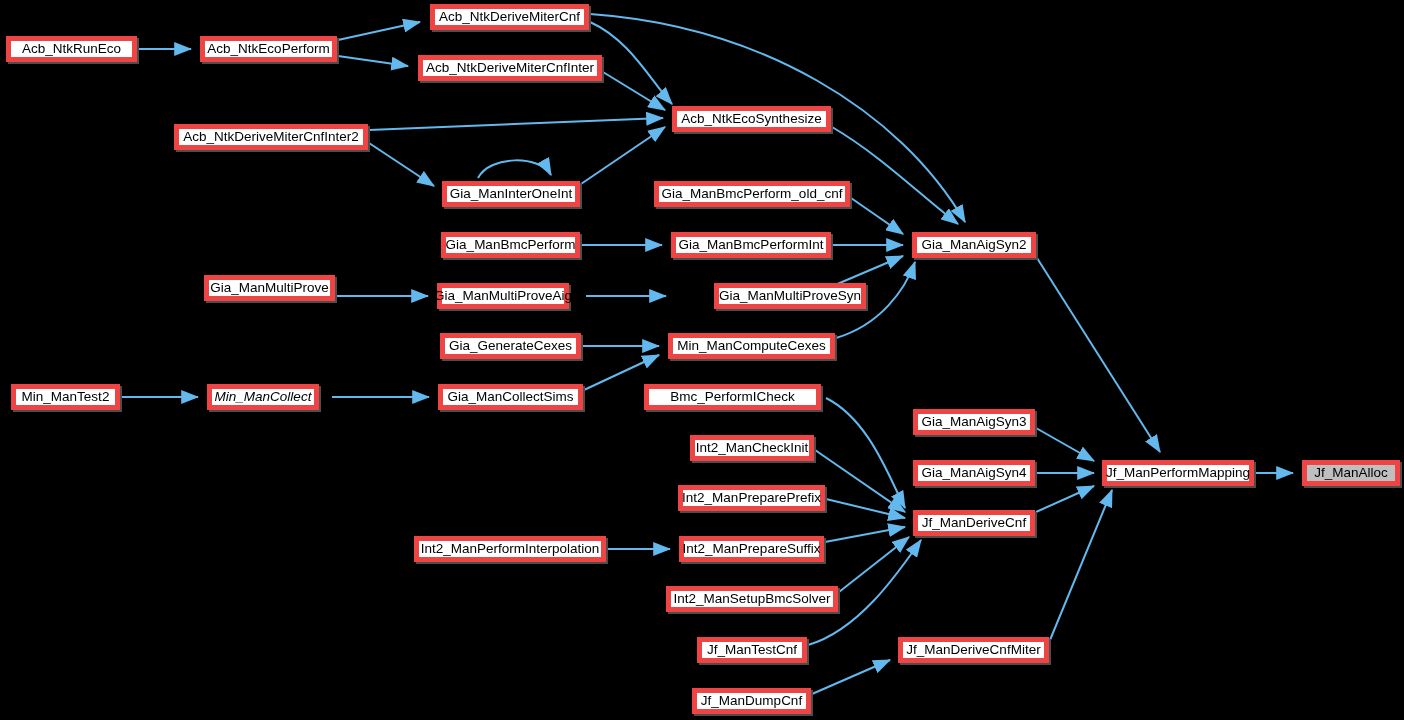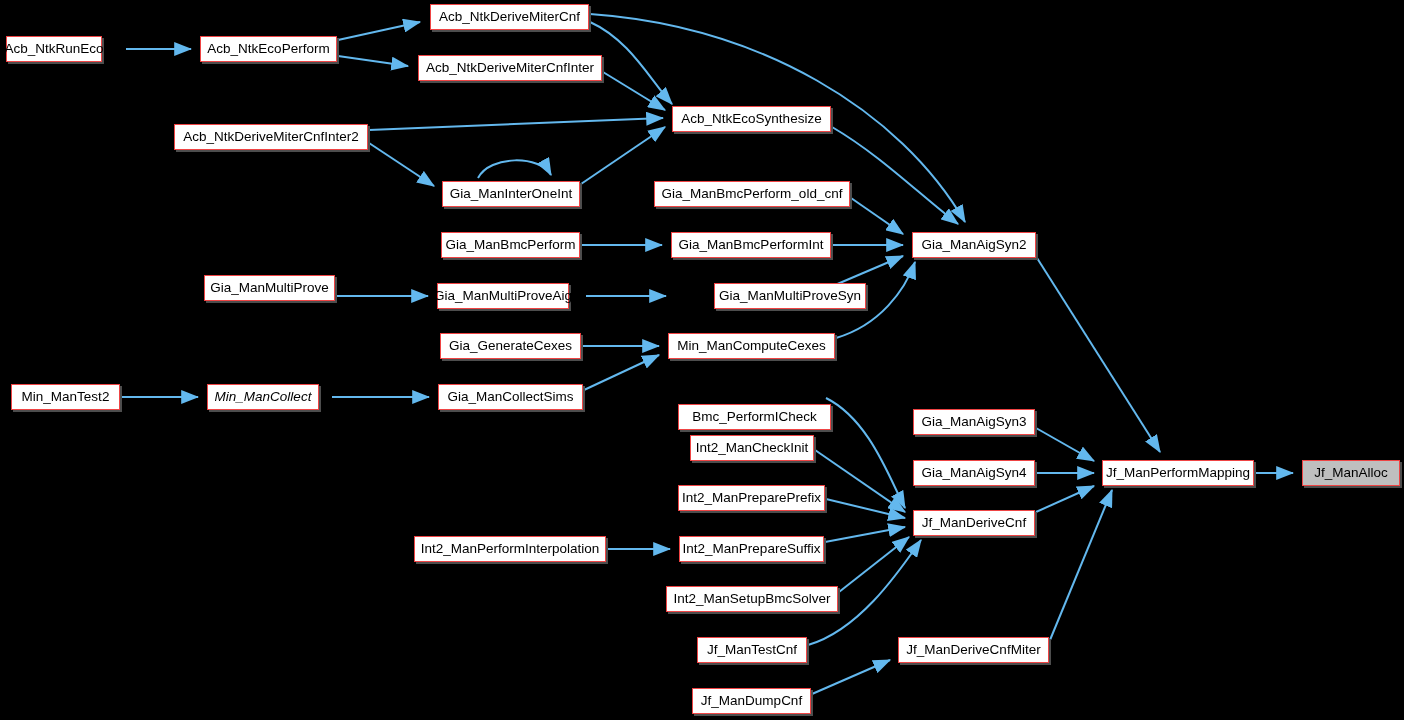--- a/index.html
+++ b/index.html
@@ -20,21 +20,21 @@
     left: 0;
     top: 0;
     width: 1404px;
     height: 720px;
     pointer-events: none;
   }
   .node {
     position: absolute;
     box-sizing: border-box;
     background: #ffffff;
-    border: 1px solid #ef4444;
+    border: 5px solid #ef4444;
     box-shadow: 2px 2px 0 0 #4d4d4d;
     color: #000000;
     font-size: 13.5px;
     line-height: 1;
     display: flex;
     align-items: center;
     justify-content: center;
     white-space: nowrap;
     height: 26px;
     cursor: pointer;
@@ -91,21 +91,21 @@
         <path d="M812,694 L890,660" fill="none" stroke="#63b8ee" stroke-width="2" marker-end="url(#arrowhead)"></path>
         <path d="M1037,258 L1160,452" fill="none" stroke="#63b8ee" stroke-width="2" marker-end="url(#arrowhead)"></path>
         <path d="M1036,428 L1094,461" fill="none" stroke="#63b8ee" stroke-width="2" marker-end="url(#arrowhead)"></path>
         <path d="M1036,473 L1094,473" fill="none" stroke="#63b8ee" stroke-width="2" marker-end="url(#arrowhead)"></path>
         <path d="M1036,512 L1094,486" fill="none" stroke="#63b8ee" stroke-width="2" marker-end="url(#arrowhead)"></path>
         <path d="M1050,640 L1112,490" fill="none" stroke="#63b8ee" stroke-width="2" marker-end="url(#arrowhead)"></path>
         <path d="M1255,473 L1293,473" fill="none" stroke="#63b8ee" stroke-width="2" marker-end="url(#arrowhead)"></path>
       </g>
   </svg>
   <div id="node-layer">
-      <div class="node" style="left: 6px; top: 36px; width: 96px;">
+      <div class="node" style="left: 6px; top: 36px; width: 131px;">
         <span class="node-label">Acb_NtkRunEco</span>
       </div>
       <div class="node" style="left: 200px; top: 36px; width: 137px;">
         <span class="node-label">Acb_NtkEcoPerform</span>
       </div>
       <div class="node" style="left: 430px; top: 4px; width: 159px;">
         <span class="node-label">Acb_NtkDeriveMiterCnf</span>
       </div>
       <div class="node" style="left: 418px; top: 55px; width: 184px;">
         <span class="node-label">Acb_NtkDeriveMiterCnfInter</span>
@@ -148,21 +148,21 @@
       </div>
       <div class="node" style="left: 11px; top: 384px; width: 109px;">
         <span class="node-label">Min_ManTest2</span>
       </div>
       <div class="node" style="left: 207px; top: 384px; width: 112px; font-style: italic;">
         <span class="node-label">Min_ManCollect</span>
       </div>
       <div class="node" style="left: 438px; top: 384px; width: 145px;">
         <span class="node-label">Gia_ManCollectSims</span>
       </div>
-      <div class="node" style="left: 678px; top: 384px; width: 153px; margin-top: 20px;">
+      <div class="node" style="left: 644px; top: 384px; width: 177px;">
         <span class="node-label">Bmc_PerformICheck</span>
       </div>
       <div class="node" style="left: 913px; top: 409px; width: 122px;">
         <span class="node-label">Gia_ManAigSyn3</span>
       </div>
       <div class="node" style="left: 690px; top: 435px; width: 124px;">
         <span class="node-label">Int2_ManCheckInit</span>
       </div>
       <div class="node" style="left: 913px; top: 460px; width: 122px;">
         <span class="node-label">Gia_ManAigSyn4</span>

